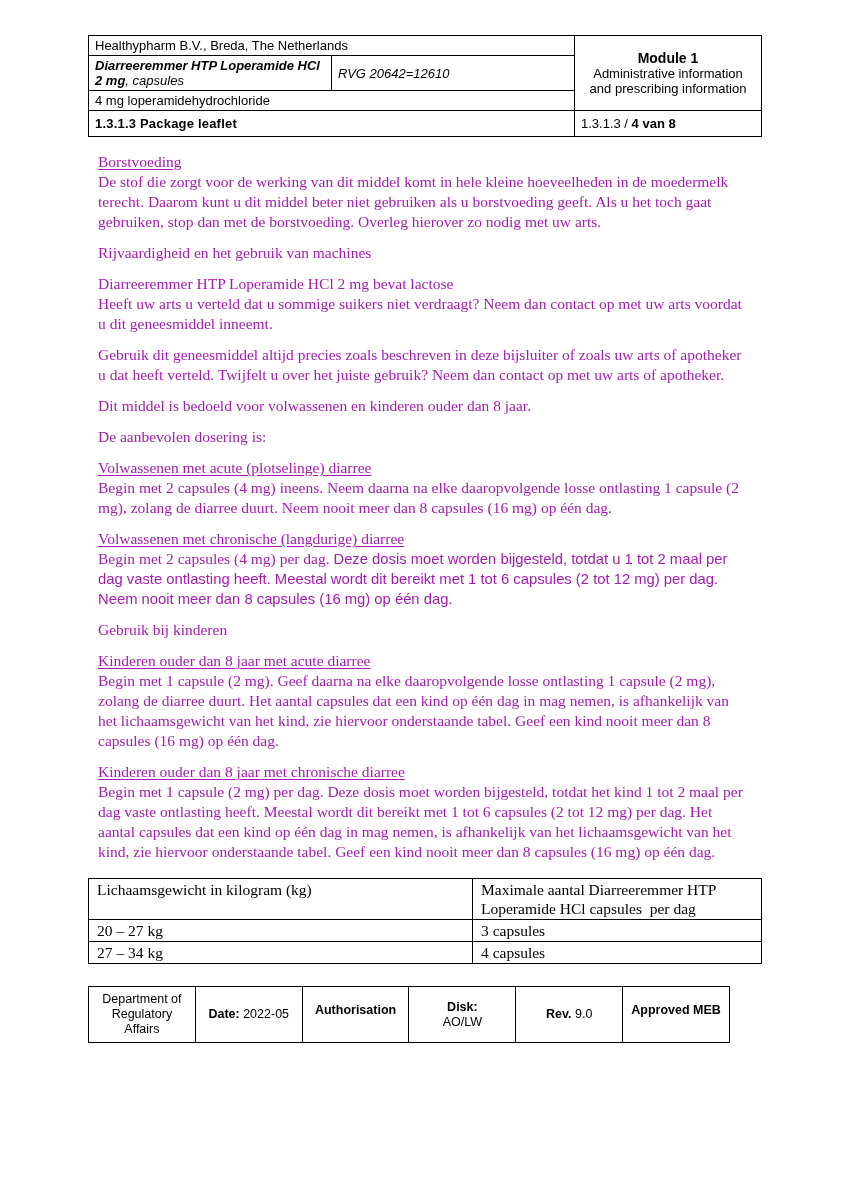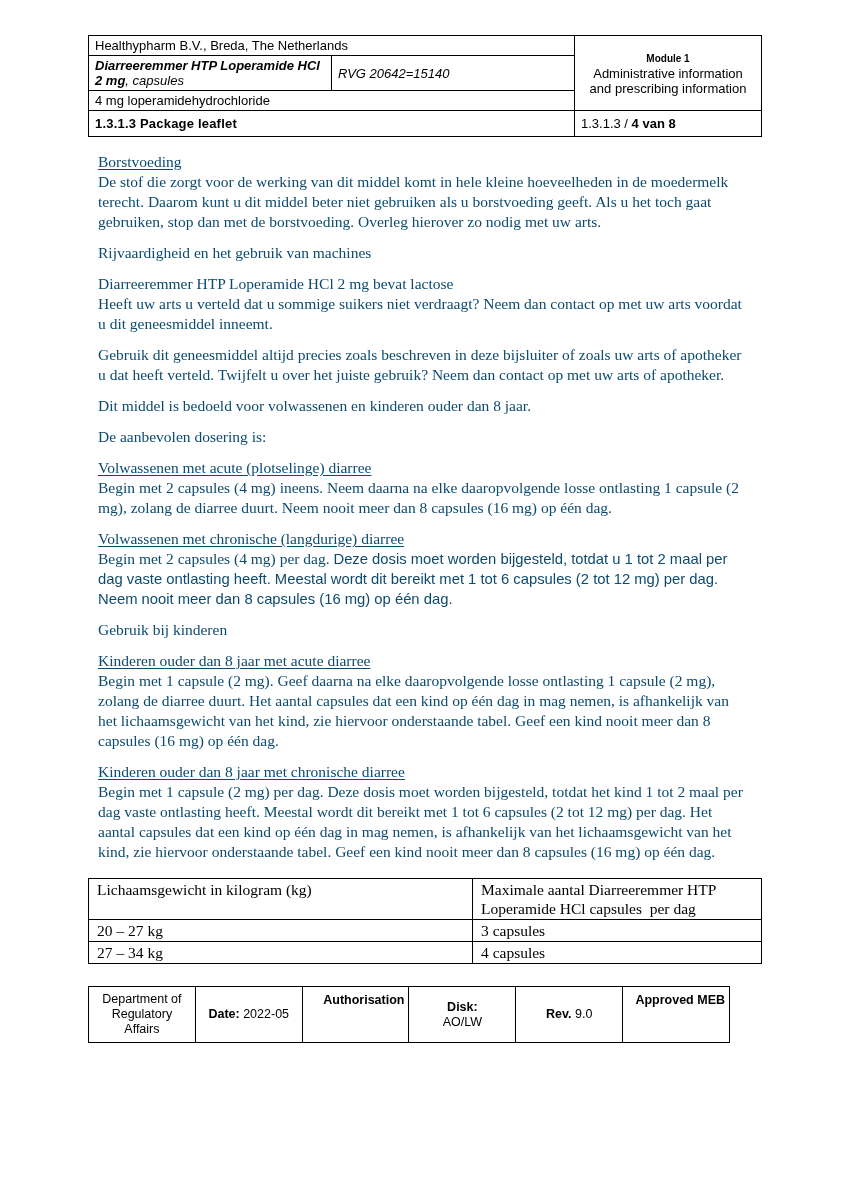--- a/index.html
+++ b/index.html
@@ -36,33 +36,33 @@
   .product-cell span.psuffix { font-style: italic; }
   .rvg-cell { font-style: italic; }
   .graybar-cell {
     background: #c0c0c0;
     font-weight: bold;
     font-size: 17px;
     height: 26px;
     letter-spacing: 0.2px;
   }
   .module-cell { text-align: center; font-size: 12.5px; line-height: 15px; }
-  .module-cell .module-title { font-weight: bold; font-size: 10px; }
+  .module-cell .module-title { font-weight: bold; font-size: 14px; }
   .pageref-cell { text-align: left; font-size: 13.5px; }
   .pageref-cell .bold { font-weight: bold; }
 
   
   .bodytext {
     margin-top: 15px;
     padding-left: 10px;
     width: 660px;
     font-family: "Liberation Serif", serif;
     font-size: 15.5px;
     line-height: 20px;
-    color: #0c4a6e;
+    color: #a21caf;
   }
   .u-head { text-decoration: underline; text-underline-offset: 2px; }
   .b-head { font-weight: normal; }
   .gap { margin-top: 11px; }
   .gap-2x { margin-top: 42px; }
   .sec-num { display: inline-block; width: 31px; }
   .sans-run { font-family: "Liberation Sans", sans-serif; font-size: 14.8px; }
 
   
   .dosage-table { width: 674px; margin-top: 16px; table-layout: fixed; }
@@ -82,42 +82,42 @@
   .footer-table td {
     border: 1.5px solid #000;
     font-family: "Liberation Sans", sans-serif;
     font-size: 12.5px;
     line-height: 15px;
     text-align: center;
     vertical-align: middle;
     height: 56px;
     padding: 3px 4px;
   }
-  .footer-table td.topalign { vertical-align: top; padding-top: 6px; text-align: right; }
+  .footer-table td.topalign { vertical-align: top; padding-top: 16px; }
   .footer-table .bold { font-weight: bold; }
 </style>
 </head>
 <body>
 
 <div class="page">
   <div class="content">
 
     <table class="header-table">
       <tbody>
           <tr>
         <td class="row-line" colspan="2">Healthypharm B.V., Breda, The Netherlands</td>
         <td class="module-cell" rowspan="3" style="width:187px">
           <div class="module-title">Module 1</div>
           <div>Administrative information</div>
           <div>and prescribing information</div>
         </td>
       </tr>
       <tr>
         <td class="row-line product-cell" style="width:364px"><span class="pname">Diarreeremmer HTP Loperamide HCl 2 mg</span><span class="psuffix">, capsules</span></td>
-        <td class="row-line rvg-cell" style="width:123px">RVG 20642=15140</td>
+        <td class="row-line rvg-cell" style="width:123px">RVG 20642=12610</td>
       </tr>
       <tr>
         <td class="row-line" colspan="2">4 mg loperamidehydrochloride</td>
       </tr>
       <tr>
         <td class="graybar-cell" colspan="2">1.3.1.3 Package leaflet</td>
         <td class="pageref-cell"><span>1.3.1.3 / </span><span class="bold">4 van 8</span></td>
       </tr>
     </tbody>
       </table>

